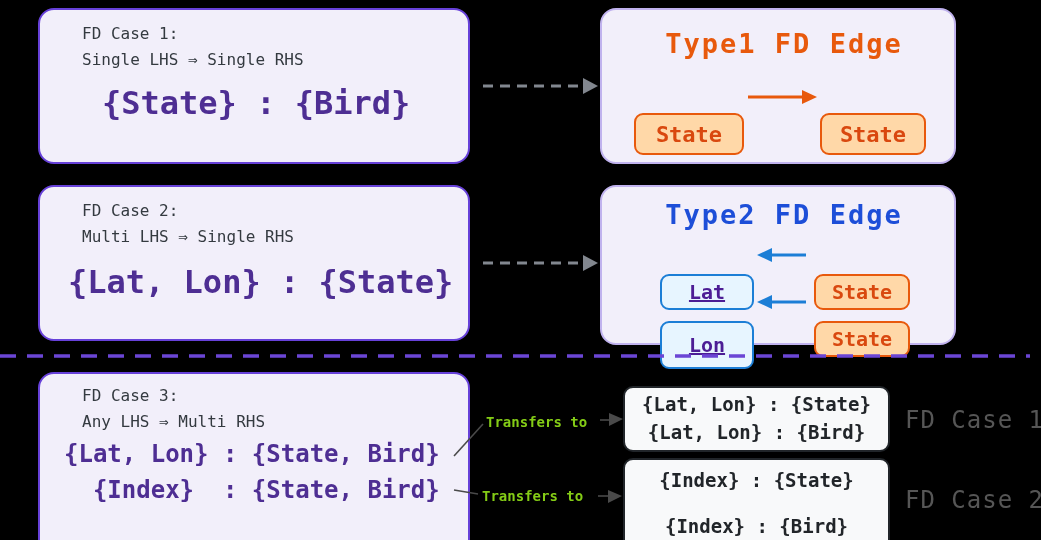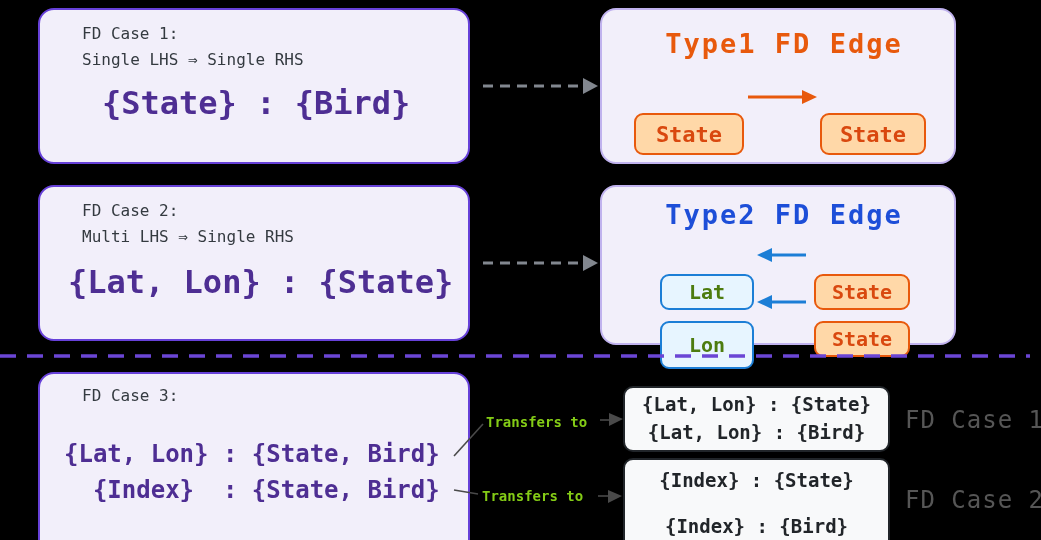--- a/index.html
+++ b/index.html
@@ -14,21 +14,21 @@
   .formula { position:absolute; font-weight:bold; color:#4e2e93; white-space:pre; }
 
   .edge-title { position:absolute; left:6px; width:100%; text-align:center; font-size:27px;
                 font-weight:bold; letter-spacing:2px; white-space:pre; }
   .edge-title.orange { color:#e8590c; }
   .edge-title.blue { color:#1d4ed8; }
 
   .node { position:absolute; display:flex; align-items:center; justify-content:center;
           font-weight:bold; border-radius:9px; white-space:pre;margin-top:35px; }
   .node.orange { background:#ffd8a8; border:2.5px solid #e8590c; color:#d9480f; }
-  .node.blue   { background:#e7f5ff; border:2.5px solid #1c7ed6; color:#4d7c0f; }
+  .node.blue   { background:#e7f5ff; border:2.5px solid #1c7ed6; color:#4c1d95;text-decoration:underline; }
 
   .result-box { position:absolute; background:#f8f9fa; border:2.5px solid #212529; border-radius:10px;
                 display:flex; flex-direction:column; align-items:center; justify-content:center; }
   .result-line { font-size:19px; font-weight:bold; color:#212529; white-space:pre; line-height:1.35; }
 
   .case-ref { position:absolute; font-size:24px; color:#565656; letter-spacing:1px; white-space:pre; }
   .transfer-label { position:absolute; font-size:14px; font-weight:bold; color:#84cc16; white-space:pre; }
 
   svg.overlay { position:absolute; left:0; top:0; pointer-events:none; }
 </style>
@@ -58,20 +58,21 @@
   <div class="panel light" style="left:600px;top:185px;width:356px;height:160px">
     <div class="edge-title blue" style="top:12px">Type2 FD Edge</div>
     <div class="node blue" style="left:58px;top:52px;width:94px;height:36px;font-size:20px">Lat</div>
     <div class="node orange" style="left:212px;top:52px;width:96px;height:36px;font-size:20px">State</div>
     <div class="node blue" style="left:58px;top:99px;width:94px;height:48px;font-size:20px">Lon</div>
     <div class="node orange" style="left:212px;top:99px;width:96px;height:36px;font-size:20px">State</div>
   </div>
 
   <div class="panel" style="left:38px;top:372px;width:432px;height:192px">
     <div class="small-label" style="left:42px;top:12px">FD Case 3:</div>
+    <div class="small-label" style="left:42px;top:38px">Any LHS ⇒ Multi RHS</div>
     <div class="formula" style="left:24px;top:66px;font-size:24px">{Lat, Lon} : {State, Bird}</div>
     <div class="formula" style="left:24px;top:102px;font-size:24px">  {Index}  : {State, Bird}</div>
   </div>
 
   <div class="result-box" style="left:623px;top:386px;width:267px;height:66px;gap:2px">
     <div class="result-line">{Lat, Lon} : {State}</div>
     <div class="result-line">{Lat, Lon} : {Bird}</div>
   </div>
   <div class="case-ref" style="left:905px;top:406px">FD Case 1</div>
 

